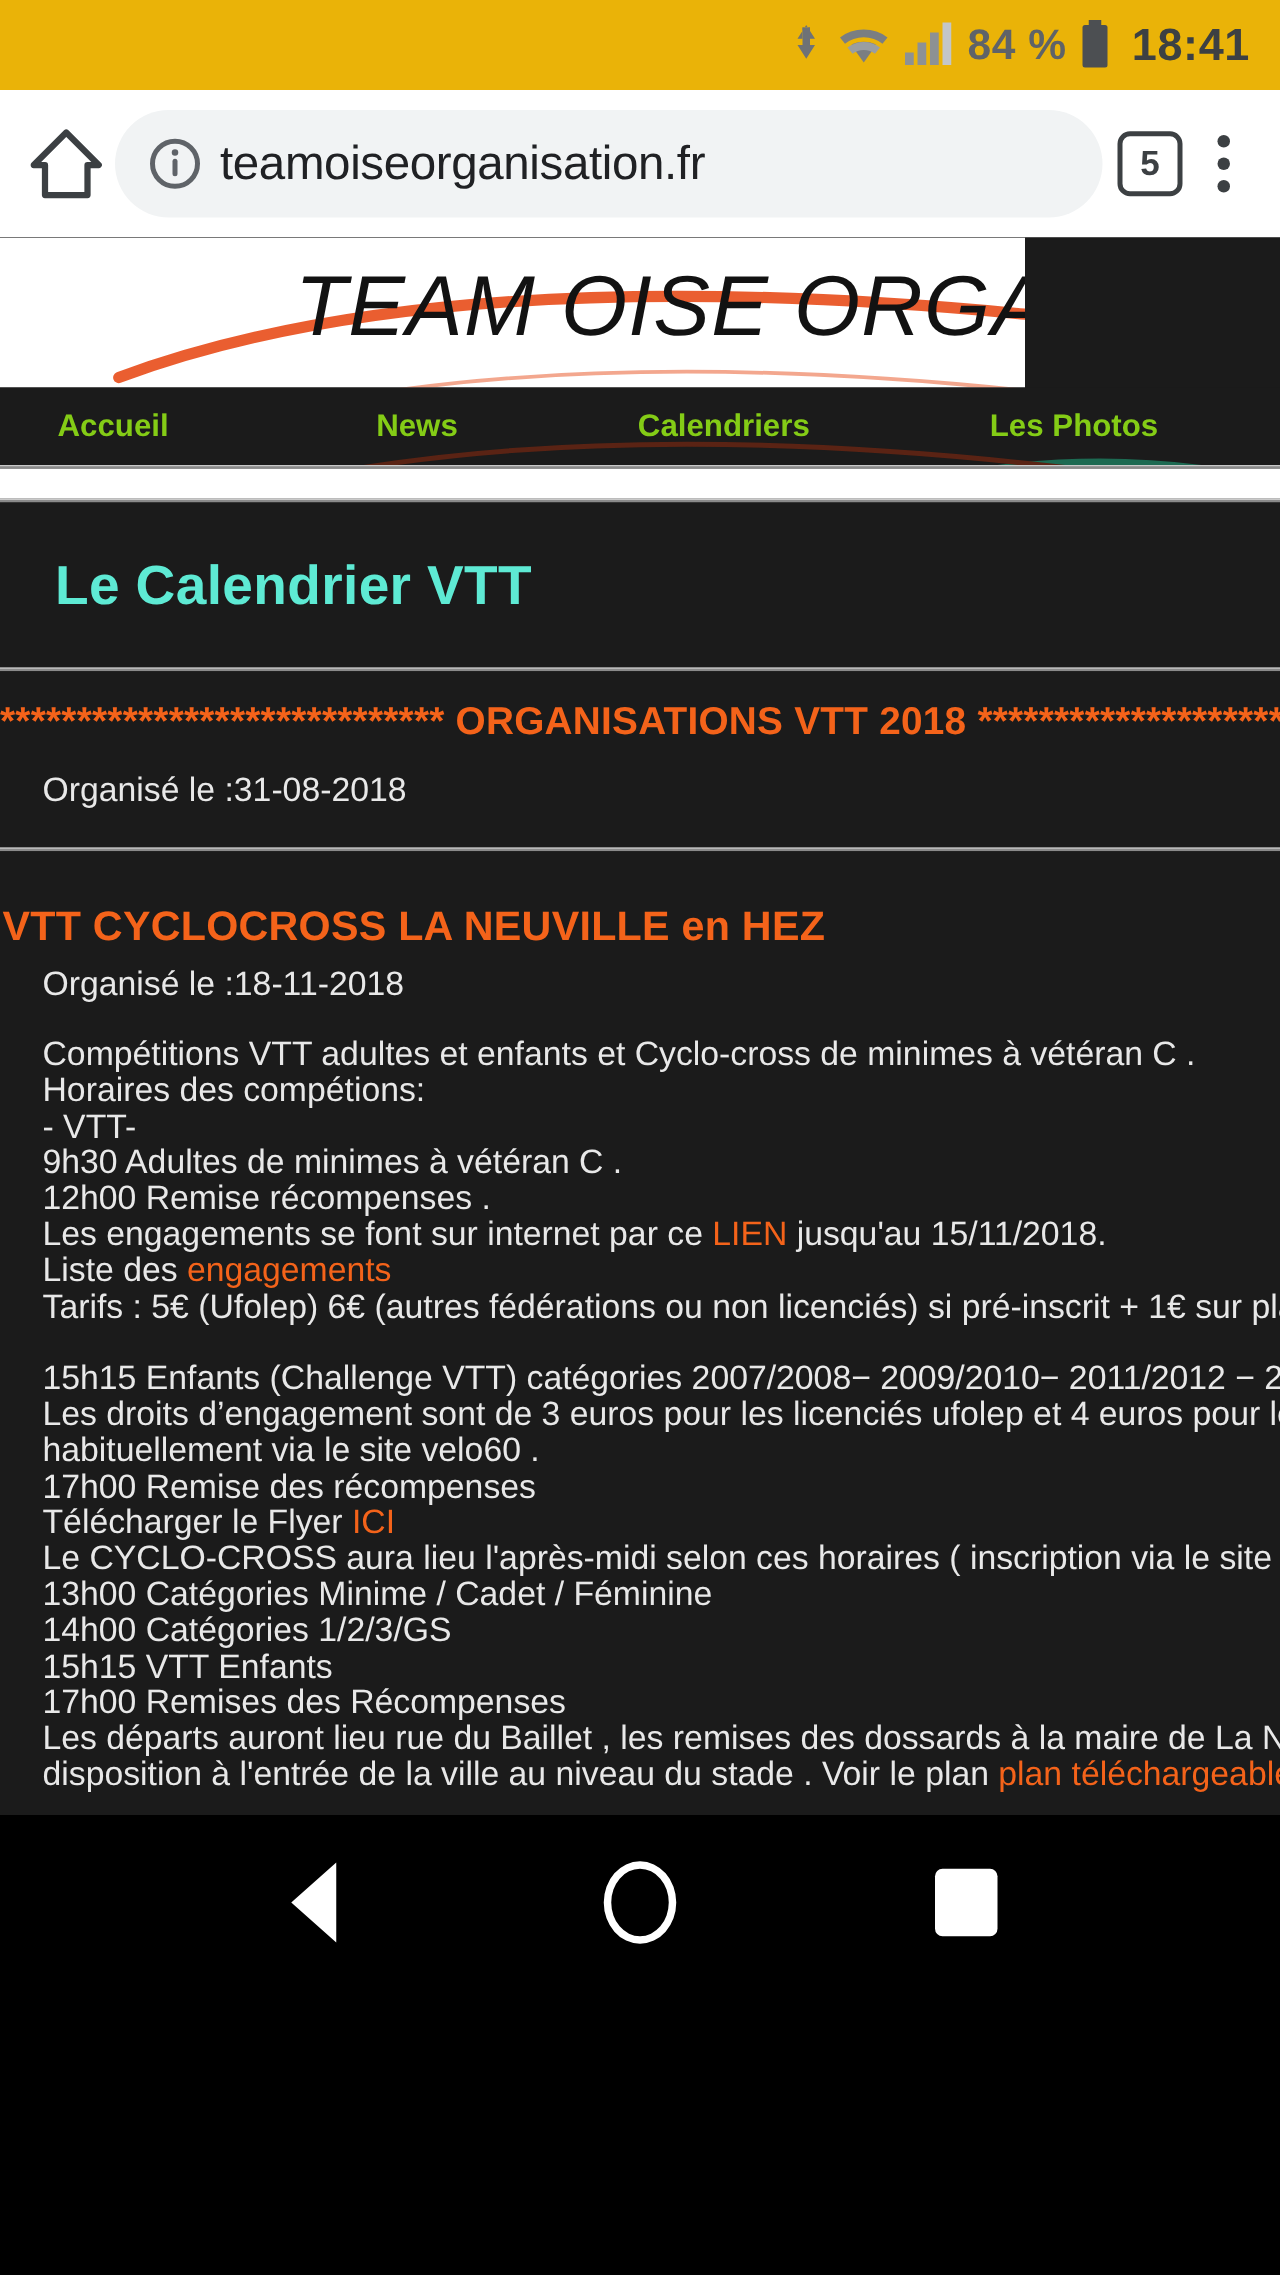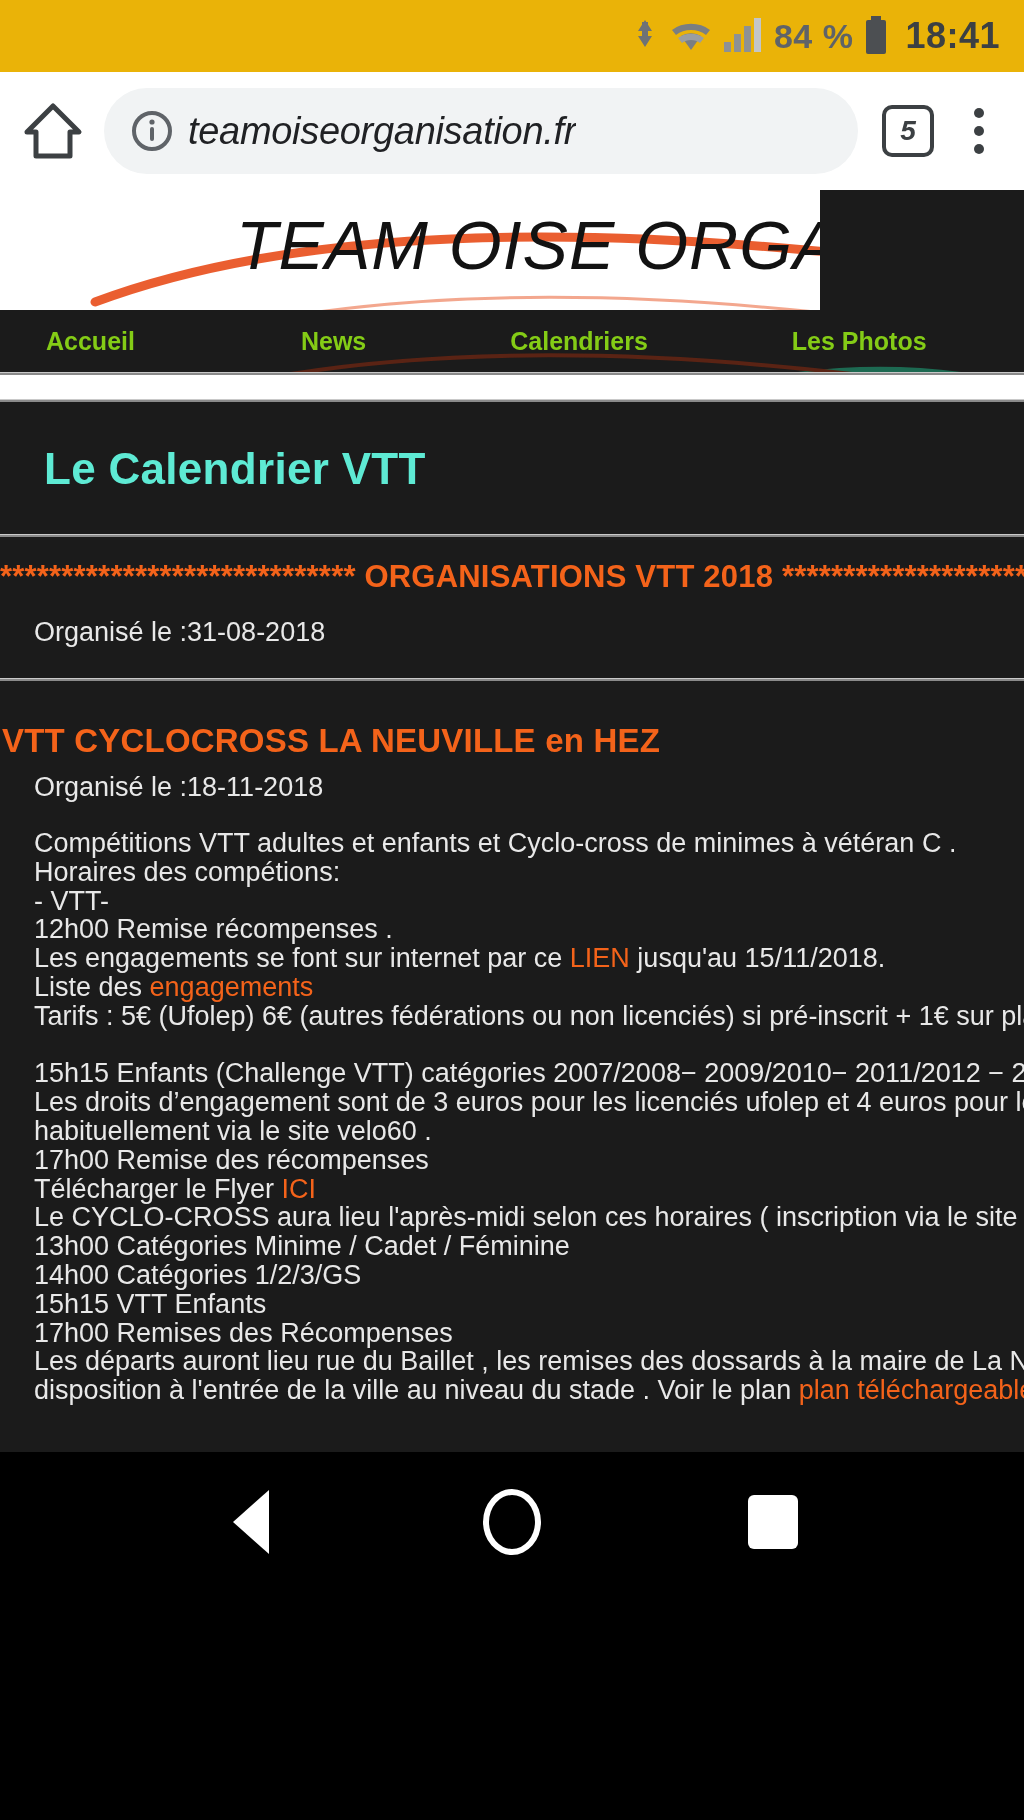--- a/index.html
+++ b/index.html
@@ -39,22 +39,21 @@
   }
 
   
   .toolbar {
     position: relative;
     height: 118px;
     background: #ffffff;
     display: flex;
     align-items: center;
     padding: 0 22px;
-    gap: 14px;
-    font-style: italic;
+    gap: 2px;
   }
   .home-btn {
     width: 62px; height: 62px;
     display: flex; align-items: center; justify-content: center;
     flex: 0 0 auto;
   }
   .omnibox {
     flex: 1 1 auto;
     height: 86px;
     background: #f1f3f4;
@@ -339,20 +338,21 @@
 
   <div class="hr"></div>
 
   <div class="block">
     <div class="evt-title">VTT CYCLOCROSS LA NEUVILLE en HEZ</div>
     <div class="evt-date">Organisé le :18-11-2018</div>
     <div class="body-lines" id="evt0-lines">
         <p>Compétitions VTT adultes et enfants et Cyclo-cross de minimes à vétéran C .</p>
         <p>Horaires des compétions:</p>
         <p>- VTT-</p>
+        <p>9h30 Adultes de minimes à vétéran C .</p>
         <p>12h00 Remise récompenses .</p>
         <p><span>Les engagements se font sur internet par ce </span><a class="lnk">LIEN</a><span> jusqu'au 15/11/2018.</span></p>
         <p><span>Liste des </span><a class="lnk">engagements</a><span></span></p>
         <p>Tarifs : 5€ (Ufolep) 6€ (autres fédérations ou non licenciés) si pré-inscrit + 1€ sur place .</p>
         <p class="blank"></p>
         <p>15h15 Enfants (Challenge VTT) catégories 2007/2008− 2009/2010− 2011/2012 − 2013/2014</p>
         <p>Les droits d’engagement sont de 3 euros pour les licenciés ufolep et 4 euros pour les autres. Les</p>
         <p>habituellement via le site velo60 .</p>
         <p>17h00 Remise des récompenses</p>
         <p><span>Télécharger le Flyer </span><a class="lnk">ICI</a><span></span></p>

